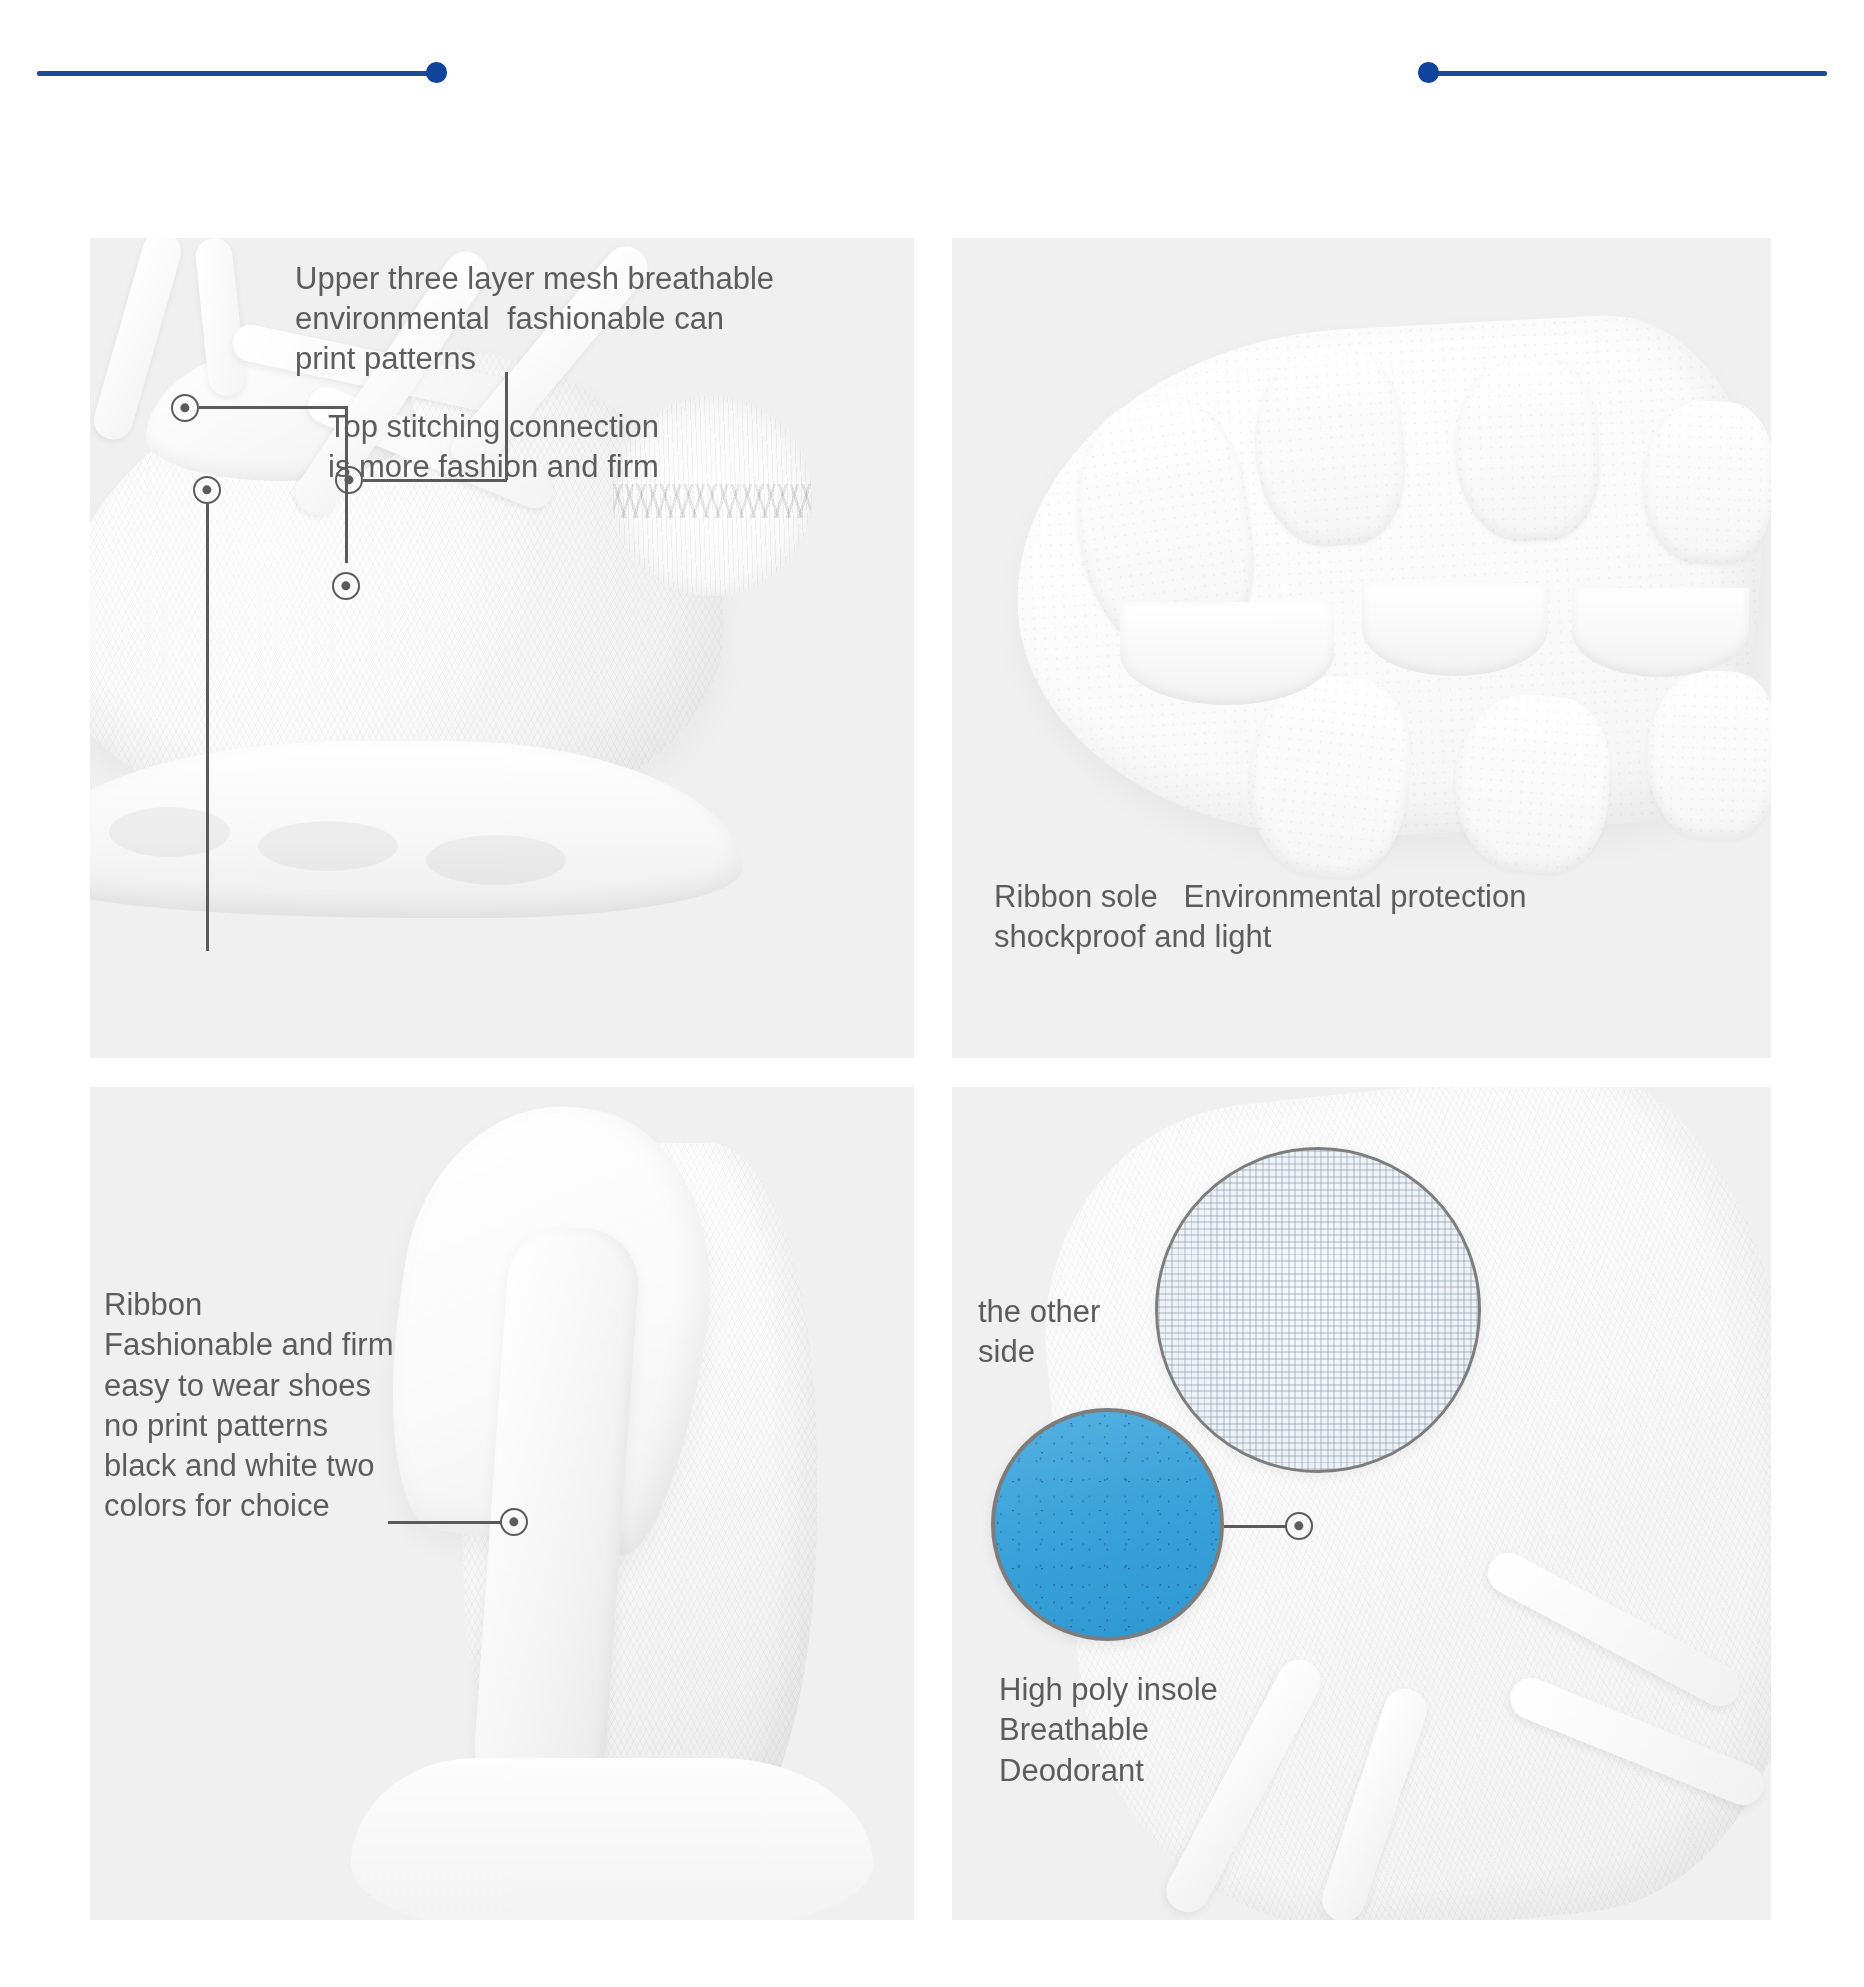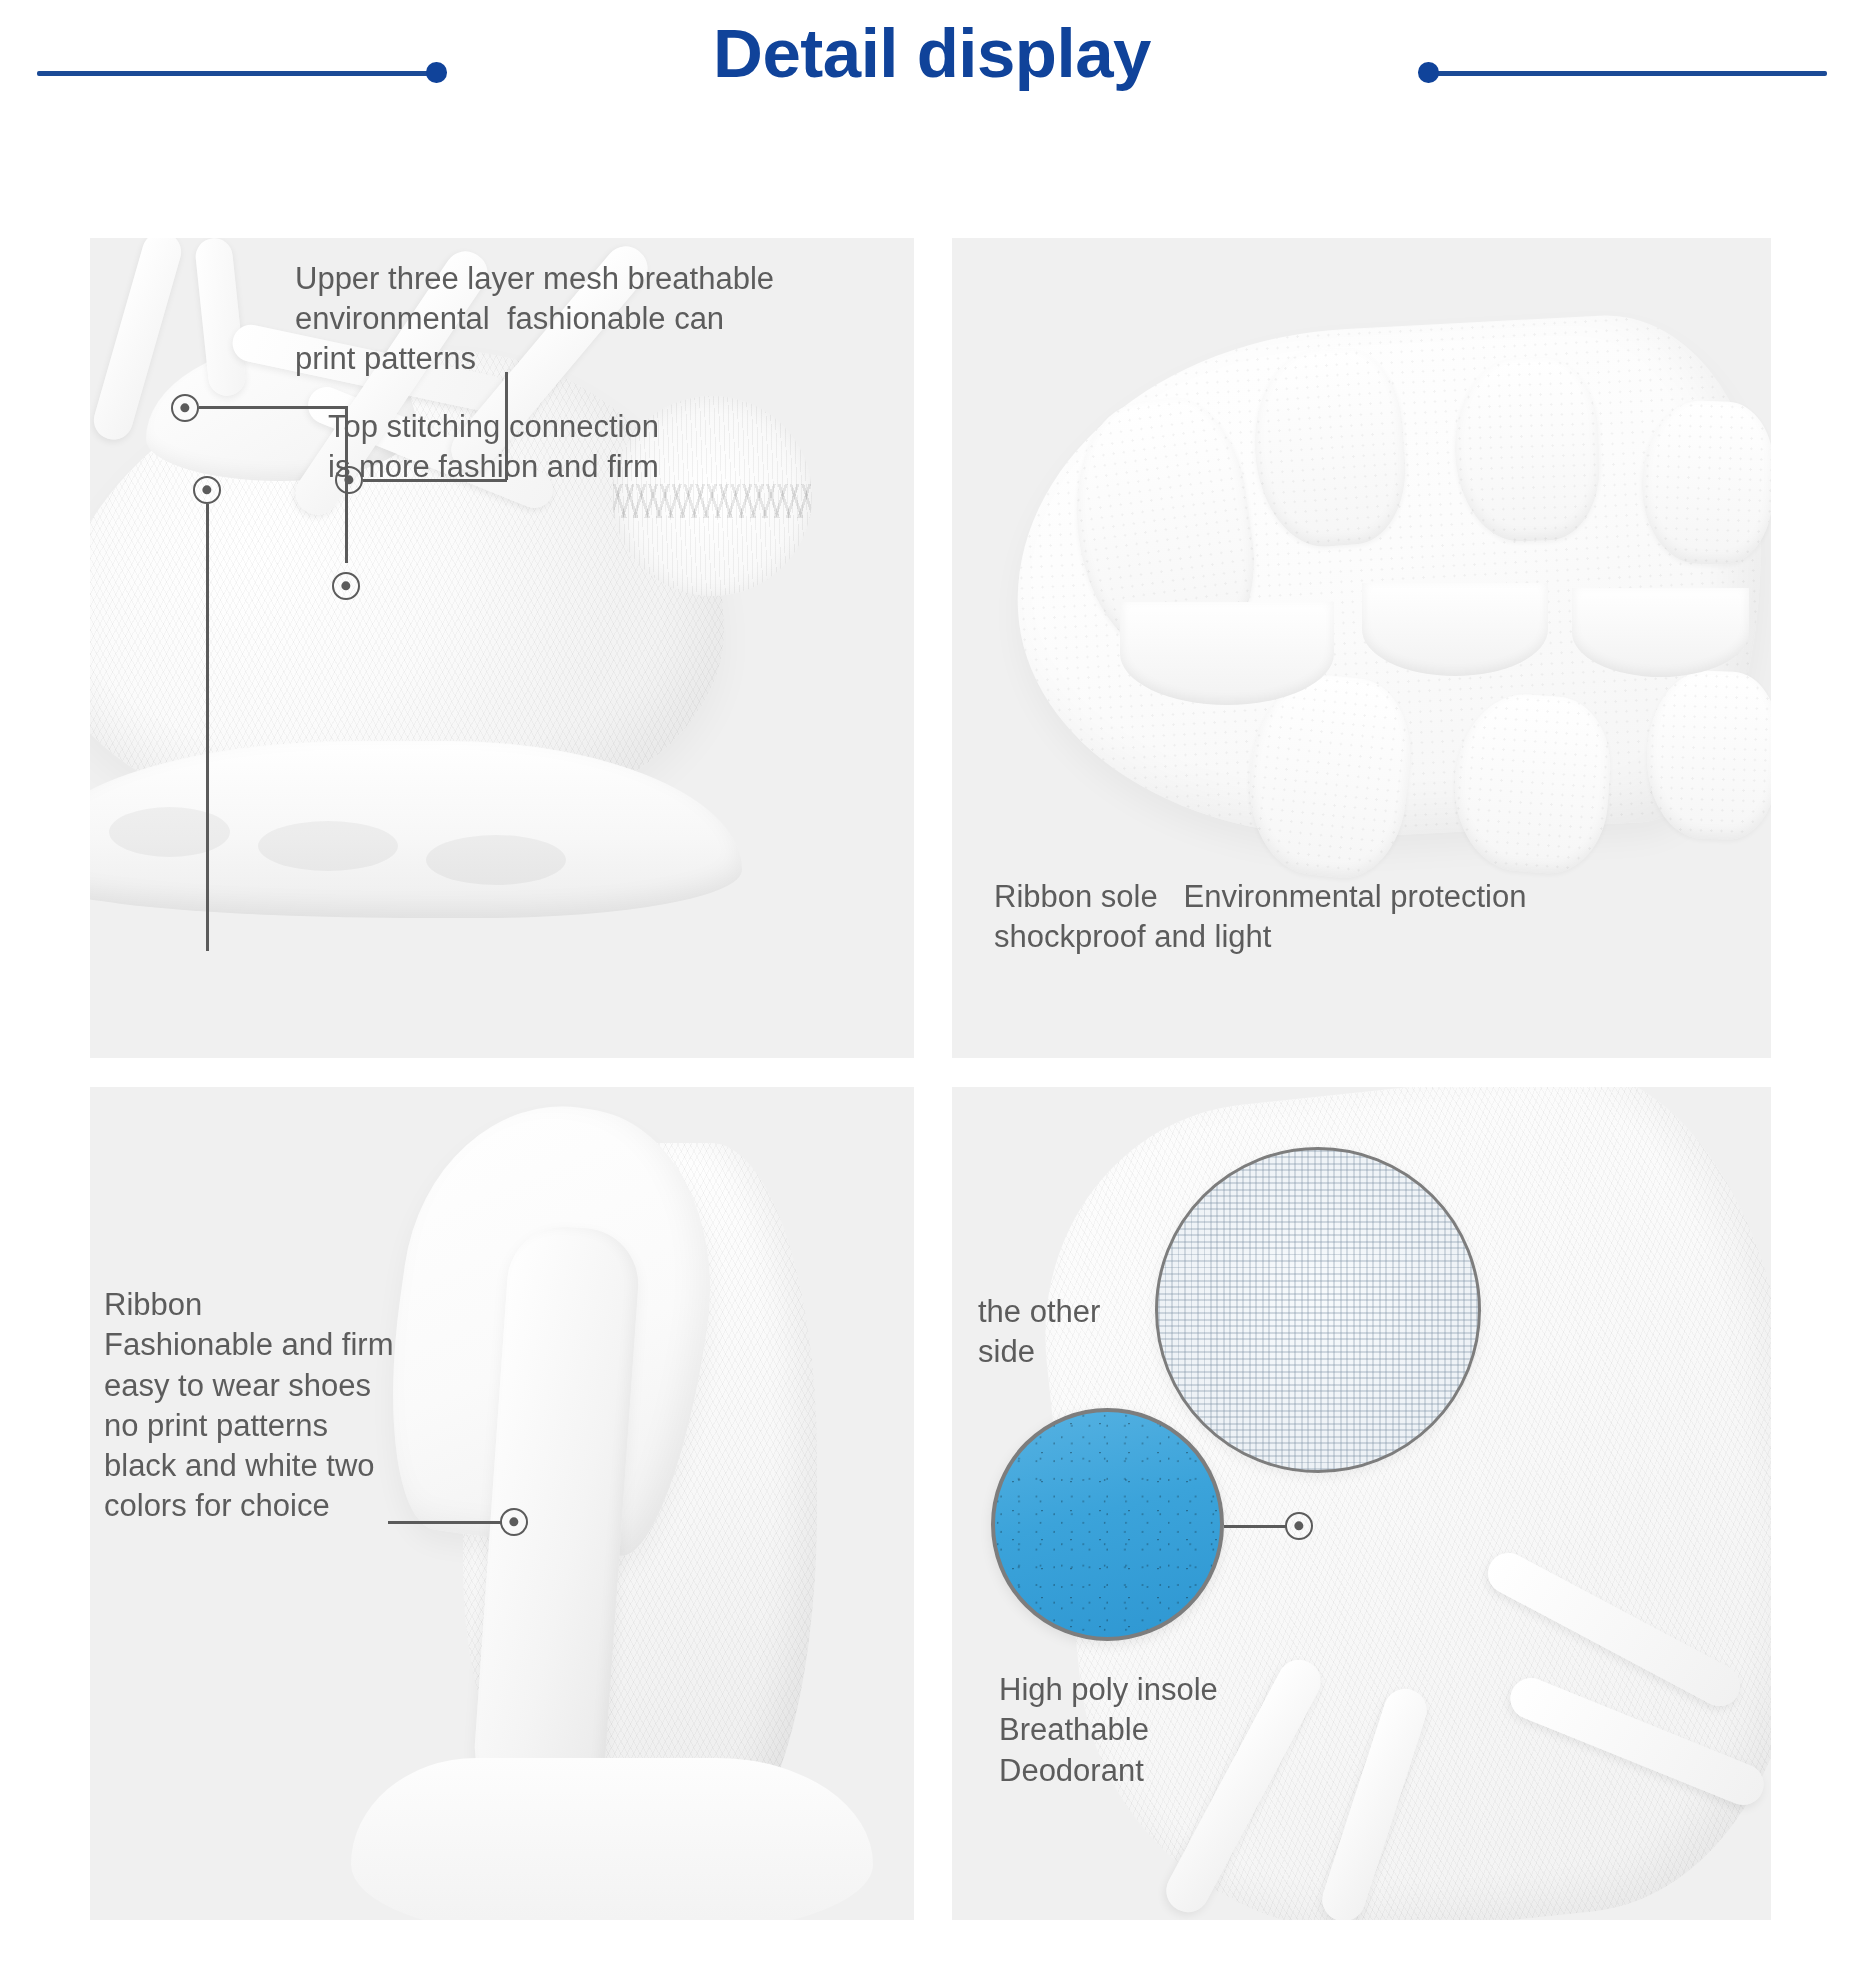--- a/index.html
+++ b/index.html
@@ -209,21 +209,20 @@
   }
 </style>
 </head>
 <body>
 
 <div class="page">
 
   <div class="header">
     <div class="rule rule-left"></div>
     <div class="rule-dot dot-left"></div>
-    <div class="hdr-title">Detail display</div>
     <div class="rule rule-right"></div>
     <div class="rule-dot dot-right"></div>
   </div>
 
   <div class="grid">
 
     <div class="panel p1">
 
       <div class="ph" style="position:absolute;inset:0;">
         <div class="shoe1-body">

